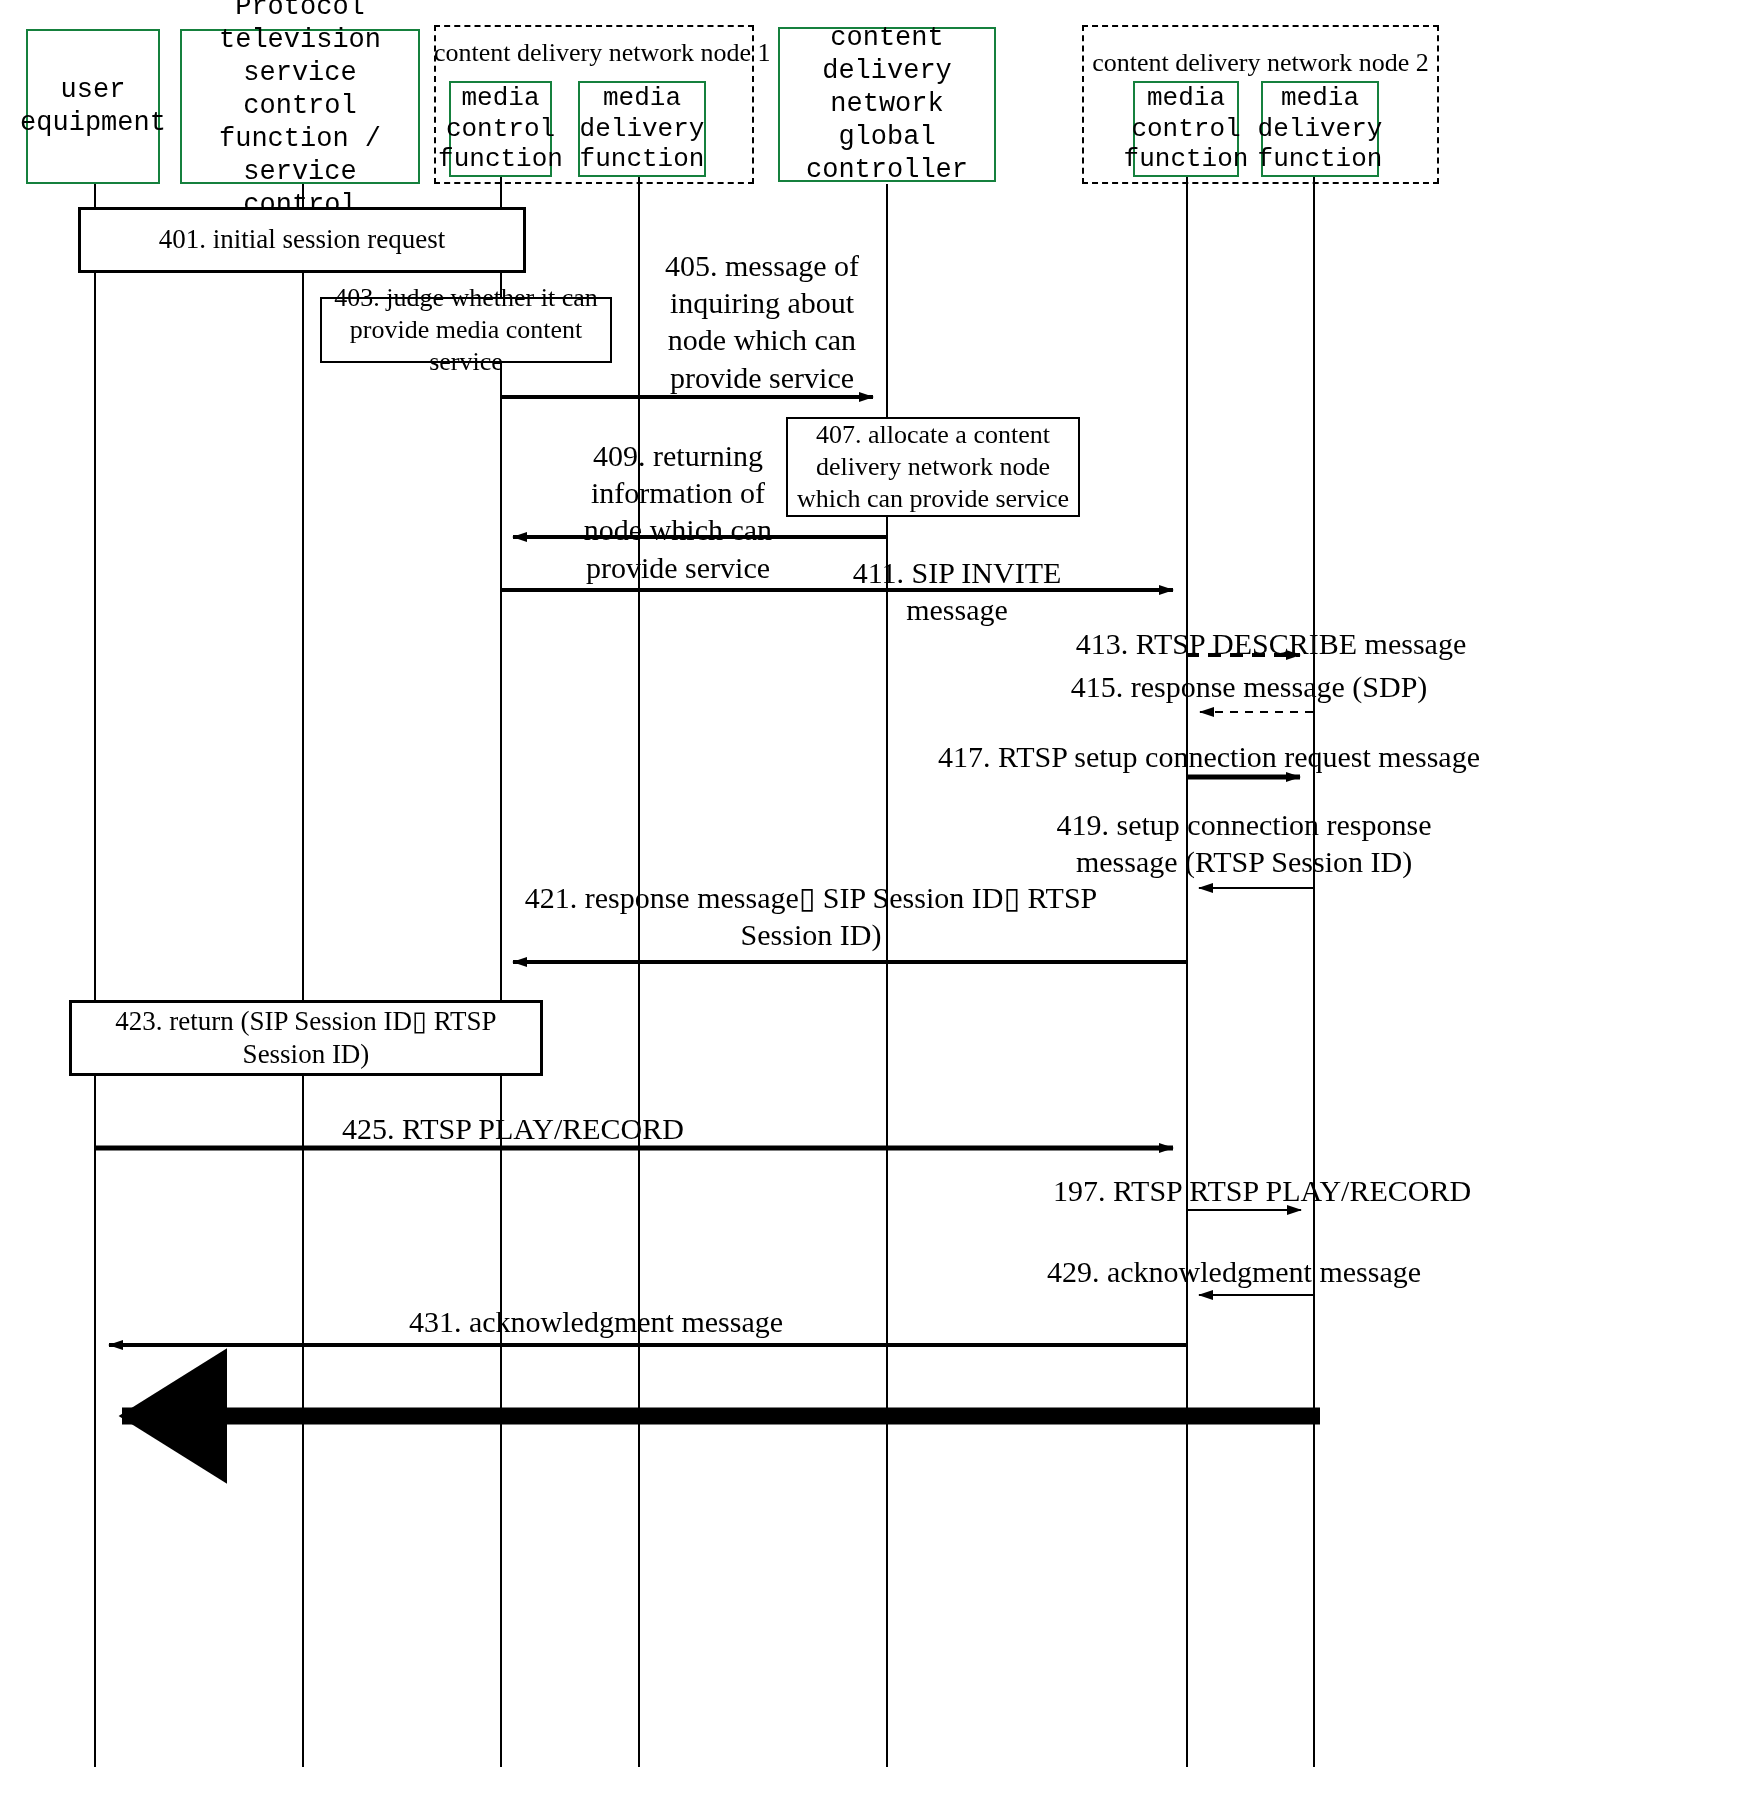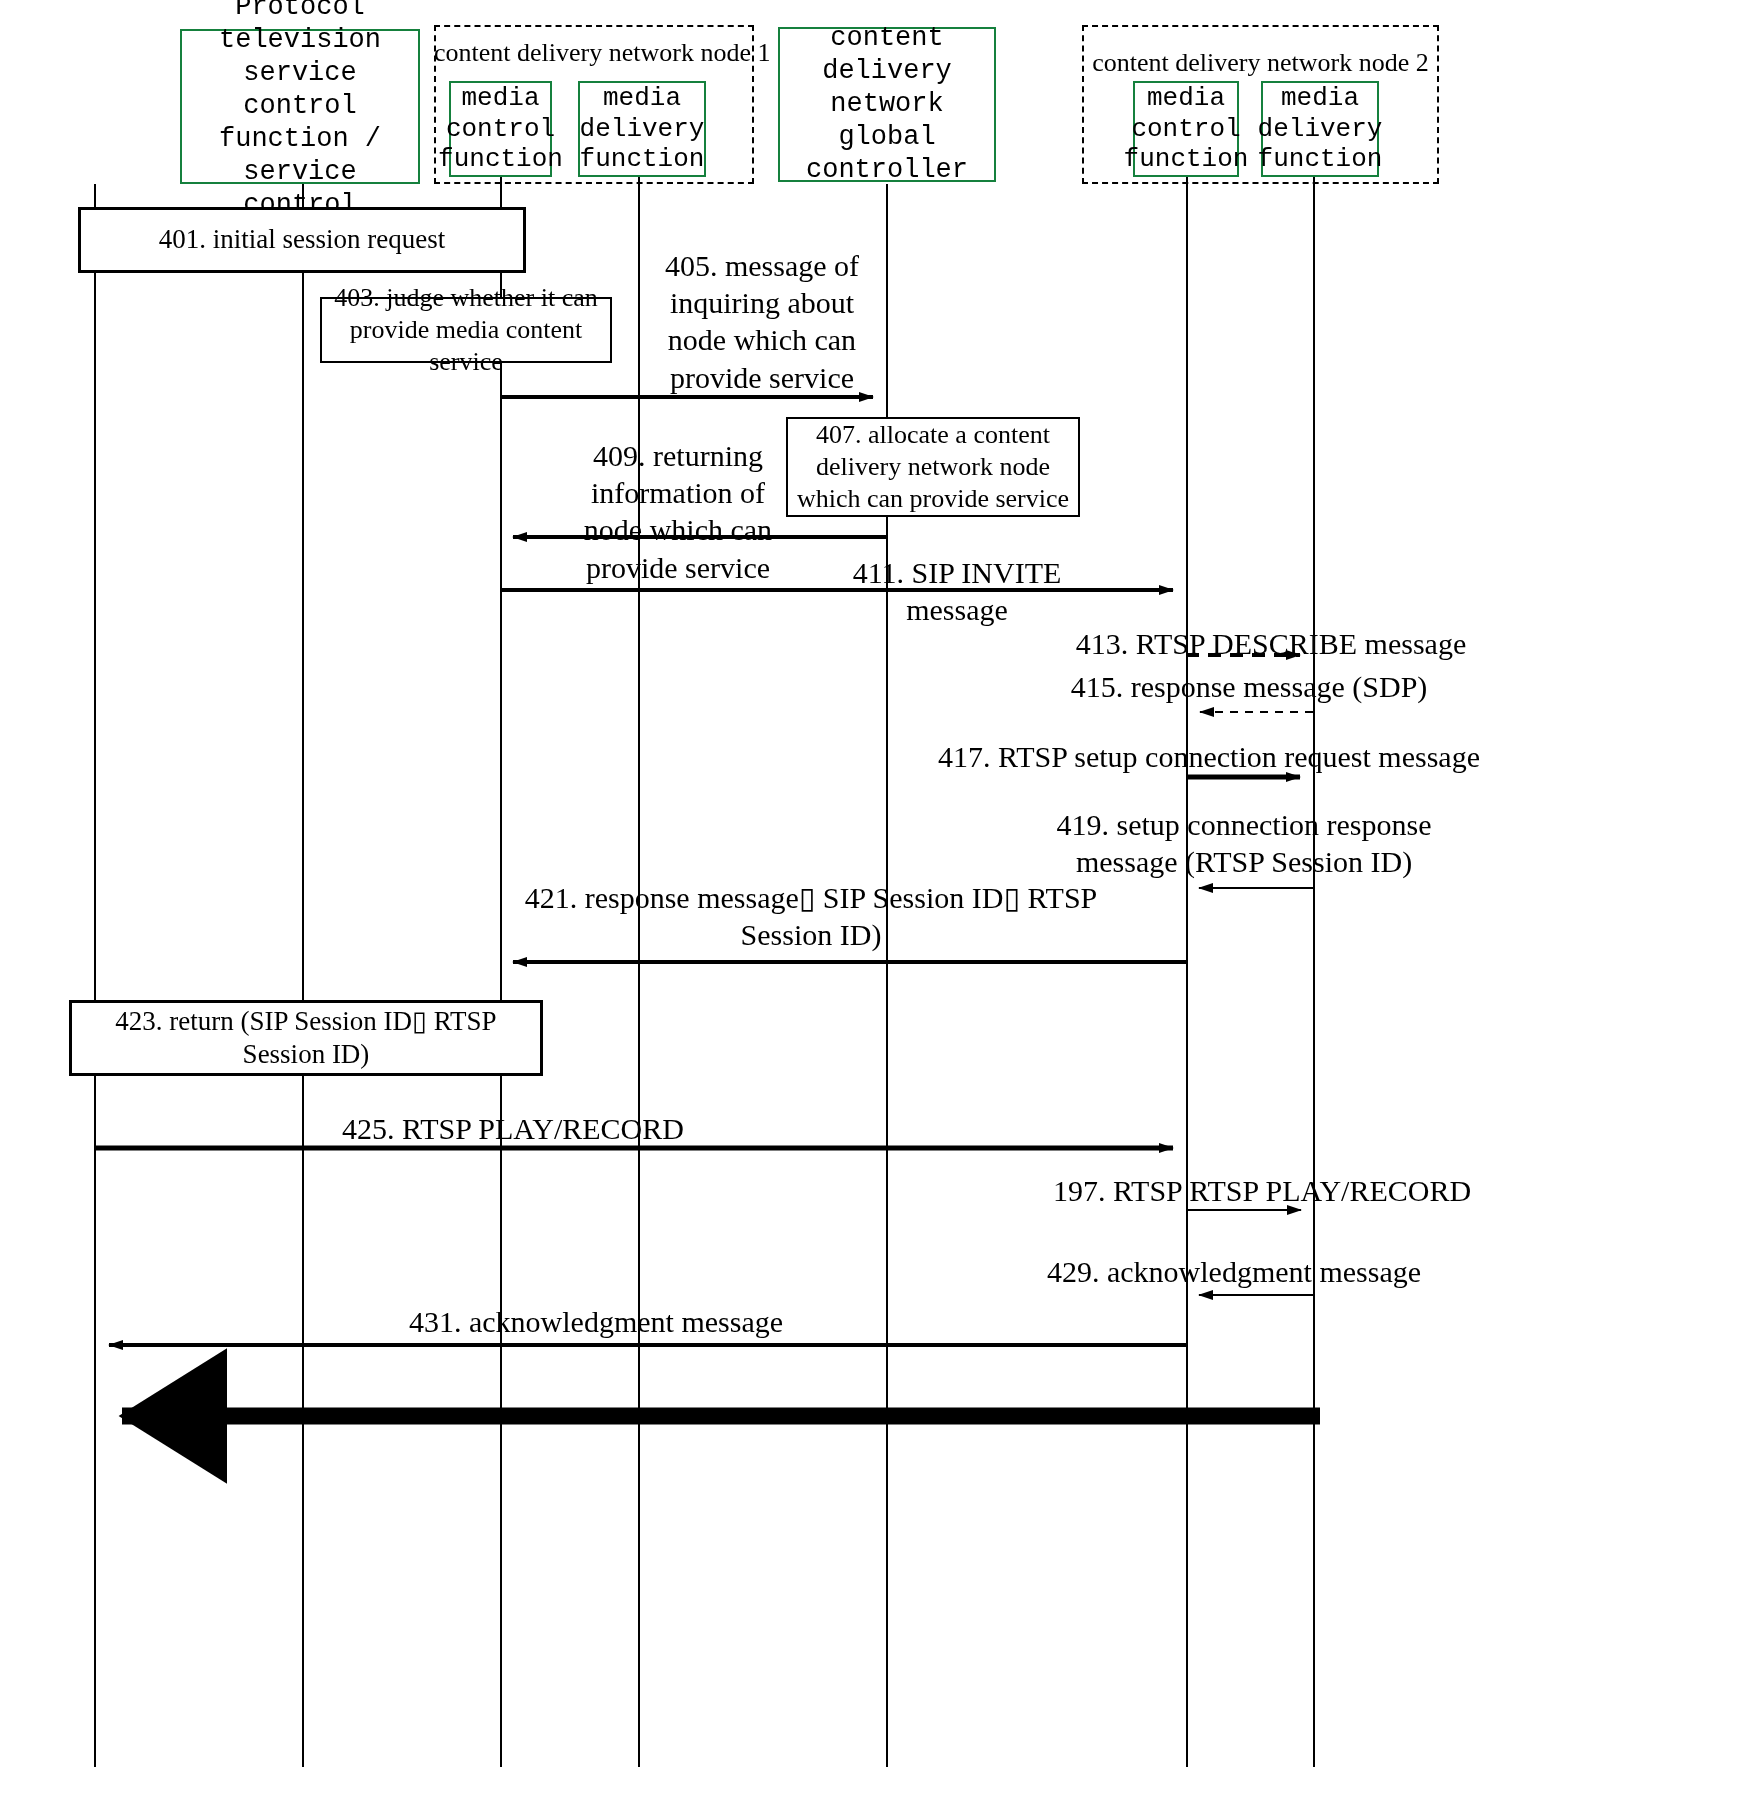--- a/index.html
+++ b/index.html
@@ -109,20 +109,22 @@
   <div class="lifeline" style="left:886px; top:184px; height:1583px;"></div>
   <div class="lifeline" style="left:1186px;top:174px; height:1593px;"></div>
   <div class="lifeline" style="left:1313px;top:174px; height:1593px;"></div>
 
   <div class="group-box" style="left:434px; top:25px; width:320px; height:159px;"></div>
   <div class="group-label" style="left:434px; top:38px; width:320px;">content delivery network node 1</div>
 
   <div class="group-box" style="left:1082px; top:25px; width:357px; height:159px;"></div>
   <div class="group-label" style="left:1082px; top:48px; width:357px;">content delivery network node 2</div>
 
+  <div class="actor-box" style="left:26px; top:29px; width:134px; height:155px; white-space:pre-line;">user
+equipment</div>
 
   <div class="actor-box" style="left:180px; top:29px; width:240px; height:155px; white-space:pre-line;">Internet Protocol
 television service
 control function /
 service control
 function</div>
 
   <div class="actor-box small" style="left:449px; top:81px; width:103px; height:96px; white-space:pre-line;">media
 control
 function</div>

